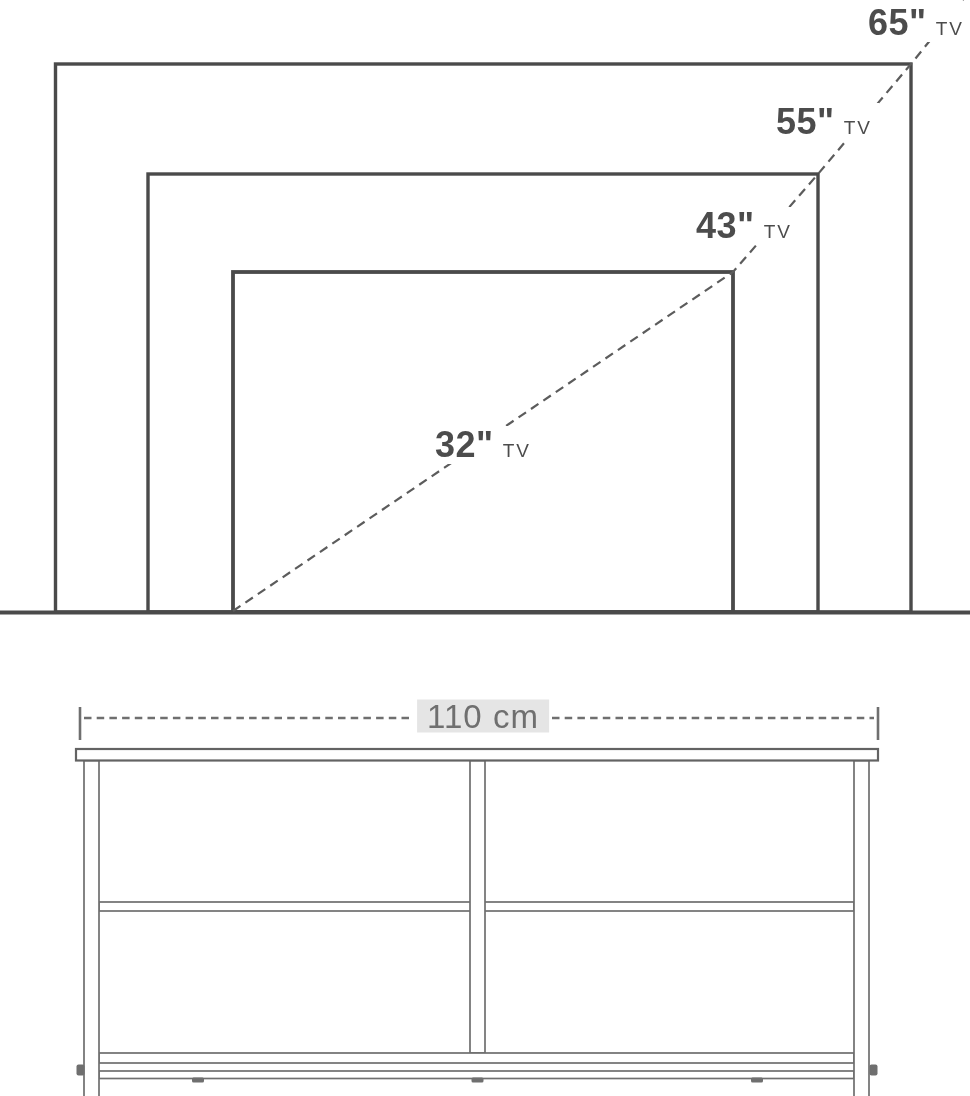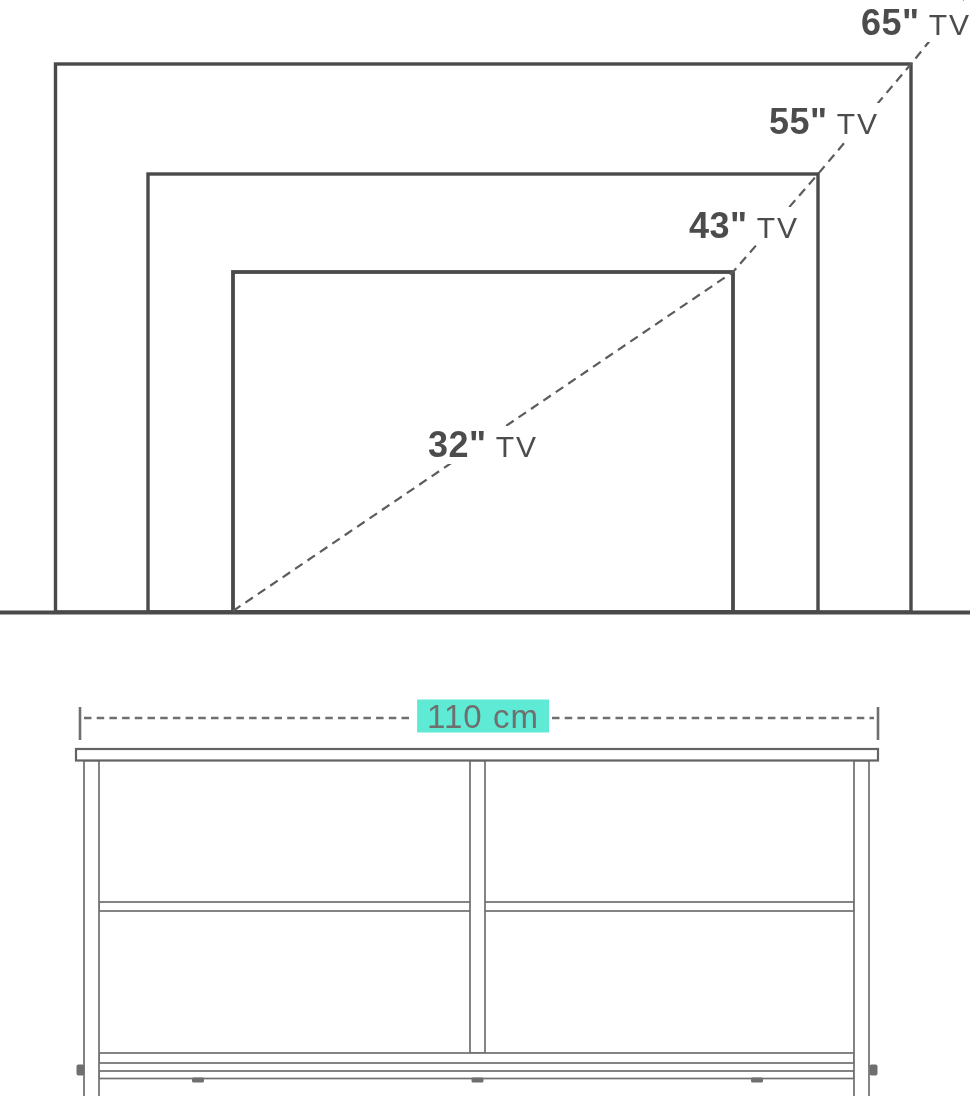--- a/index.html
+++ b/index.html
@@ -15,25 +15,25 @@
     position:absolute;
     transform:translate(-50%,-50%);
     display:flex;align-items:baseline;gap:9px;
     background:#ffffff;
     padding:1px 7px;
     color:#4c4c4c;
     white-space:nowrap;
     line-height:1;
   }
   .tv-label .num{font-size:36px;font-weight:600;letter-spacing:.5px;}
-  .tv-label .unit{font-size:30px;font-weight:500;letter-spacing:2px;}
+  .tv-label .unit{font-size:19px;font-weight:500;letter-spacing:2px;}
   .dim-label{
     position:absolute;
     transform:translate(-50%,-50%);
-    background:#5eead4;
+    background:#e5e5e5;
     padding:0 10px;
     color:#6f6f6f;
     font-size:33px;font-weight:400;letter-spacing:1px;
     white-space:nowrap;line-height:1;
   }
 </style>
 </head>
 <body>
 
 <div class="canvas">

